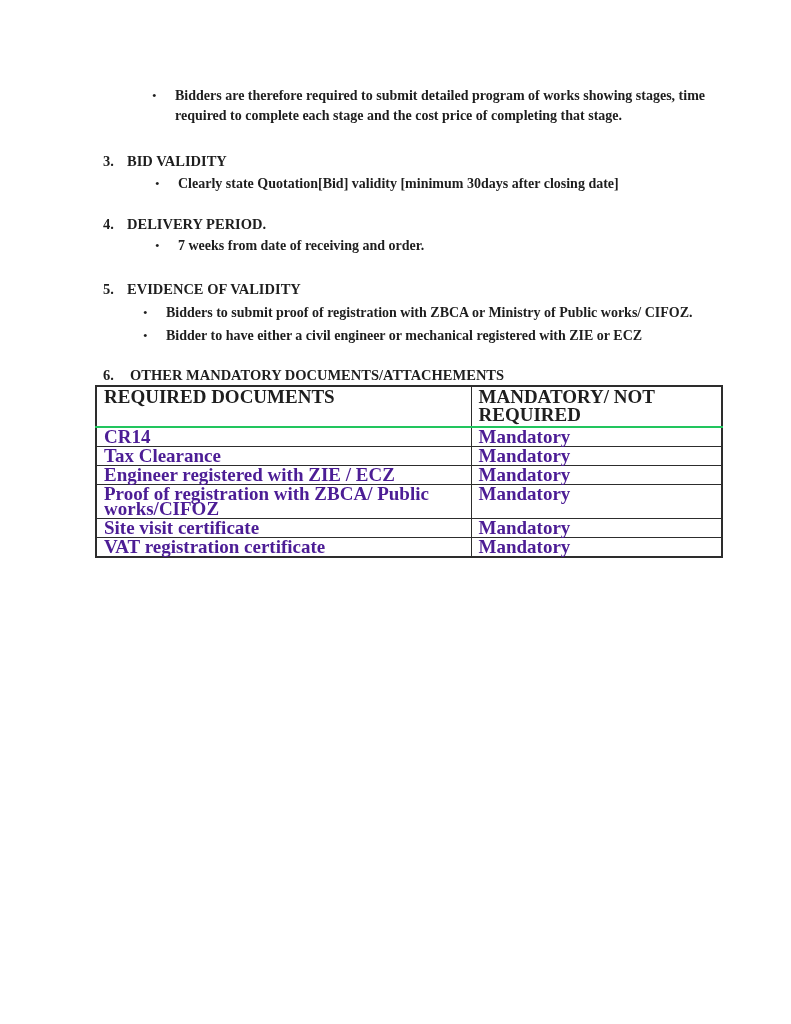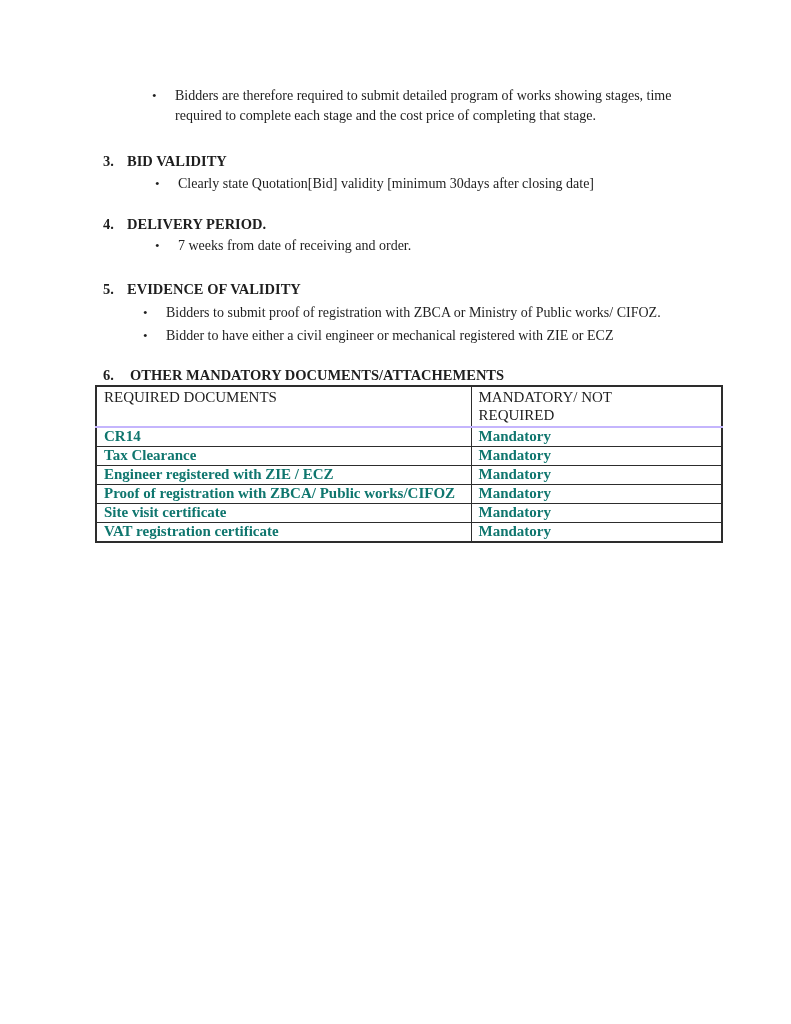--- a/index.html
+++ b/index.html
@@ -11,21 +11,21 @@
     background:#ffffff;
     font-family:"Liberation Serif", serif;
     color:#1e1e1e;
     overflow:hidden;
   }
   .content { position:absolute; top:0; left:0; width:791px; }
 
   
   .bullet-row { display:flex; align-items:flex-start; line-height:20px; font-size:14px; }
   .dot { width:23px; flex:0 0 23px; font-size:13px; line-height:20px; }
-  .btext { display:block; }
+  .btext { display:block;font-weight:bold; }
 
   .intro { margin-top:86px; margin-left:152px; }
   .intro .btext { width:535px; }
 
   .heading { display:flex; font-weight:bold; font-size:14.5px; line-height:20px; }
   .heading .num { width:24px; flex:0 0 24px; }
 
   .h3 { margin-top:25px; margin-left:103px; }
   .b3 { margin-top:3px;  margin-left:155px; }
   .h4 { margin-top:20px; margin-left:103px; }
@@ -44,27 +44,27 @@
     border:2px solid #2d2d2d;
     table-layout:fixed;
   }
   .doc-table th, .doc-table td {
     border:1px solid #2d2d2d;
     text-align:left;
     vertical-align:top;
     padding:1px 7px 2px 7px;
   }
   .doc-table th {
-    font-size:15px; font-weight:normal; color:#1e1e1e;
+    font-size:19px; font-weight:bold; color:#1e1e1e;
     line-height:18px; height:38px;
     white-space:pre-line;
-    border-bottom:2px solid #c4b5fd;
+    border-bottom:2px solid #22c55e;
   }
   .doc-table td {
-    font-size:15px; font-weight:bold; color:#0f766e;
+    font-size:19px; font-weight:bold; color:#4c1d95;
     line-height:15px; height:18px;
   }
   .col-doc { width:375px; }
   .col-status { width:251px; }
 </style>
 </head>
 <body>
 
 <div class="page">
   <div class="content">

